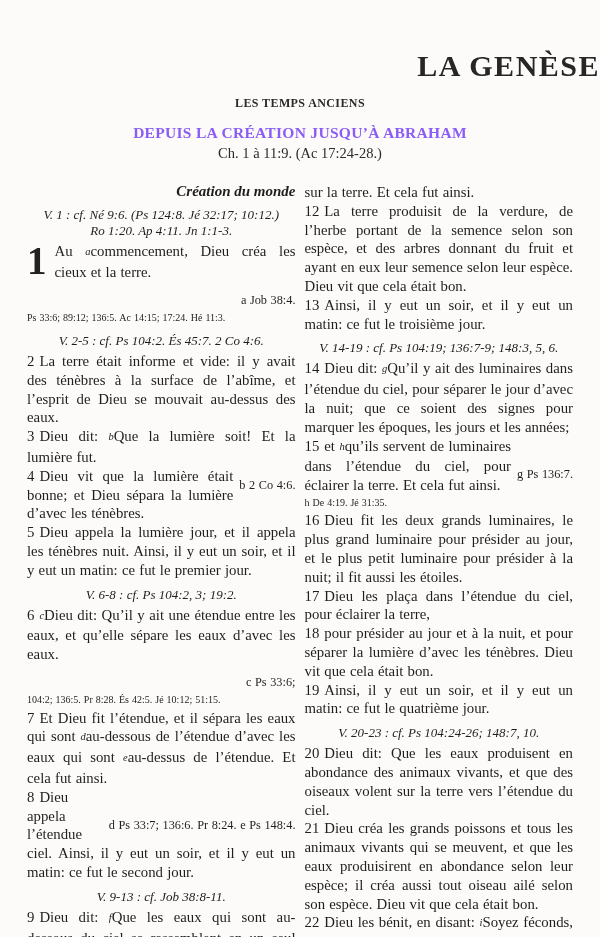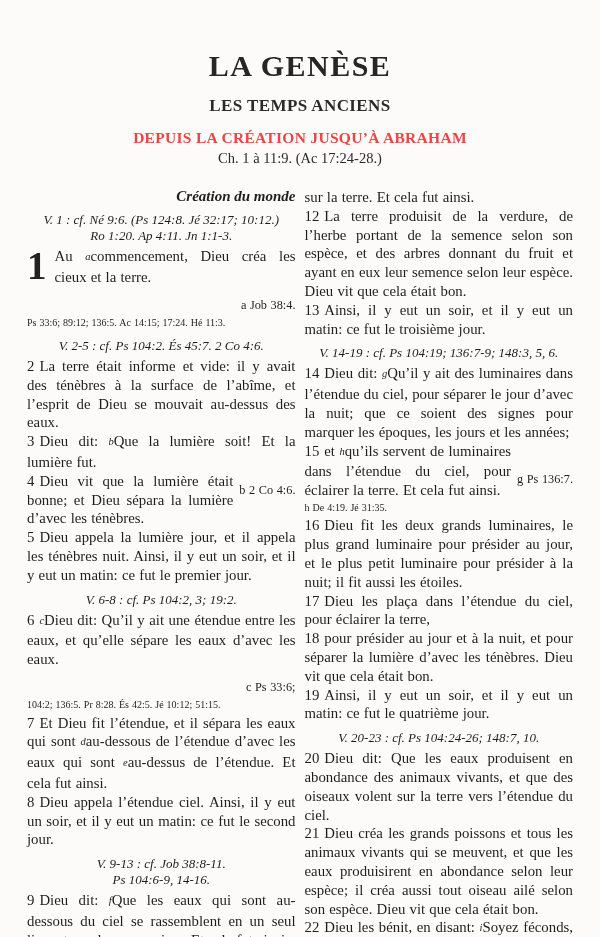--- a/index.html
+++ b/index.html
@@ -5,27 +5,27 @@
   html,body{margin:0;padding:0;}
   body{background:#f4f3f0;}
   .page{
     width:600px;height:937px;margin:0 auto;box-sizing:border-box;
     background:#fcfbf9;color:#1e1e1e;
     font-family:"Liberation Serif","DejaVu Serif",serif;
     overflow:hidden;position:relative;
   }
   .page-header{text-align:center;padding-top:49px;}
   .book-title{
-    margin:0;font-size:30px;font-weight:bold;letter-spacing:1.5px;color:#262626;
+    margin:0;font-size:30px;font-weight:bold;letter-spacing:1.5px;color:#262626;text-align:right;
   }
   .subtitle{
-    margin:13px 0 0 0;font-size:17px;font-weight:bold;letter-spacing:.4px;color:#2a2a2a;
+    margin:13px 0 0 0;font-size:12px;font-weight:bold;letter-spacing:.4px;color:#2a2a2a;
   }
   .range-title{
-    margin:13px 0 0 0;font-size:15.5px;font-weight:bold;letter-spacing:.3px;color:#ef4444;
+    margin:13px 0 0 0;font-size:15.5px;font-weight:bold;letter-spacing:.3px;color:#8b5cf6;
   }
   .chapter-line{
     margin:3px 0 0 0;font-size:14.5px;color:#2a2a2a;
   }
   .columns{
     display:flex;gap:9px;padding:21px 27px 0 27px;box-sizing:border-box;
   }
   .col{flex:1;min-width:0;}
   .verse{
     margin:0;font-size:14.8px;line-height:18.8px;text-align:justify;
@@ -71,25 +71,24 @@
           <div>V. 2-5 : cf. Ps 104:2. És 45:7. 2 Co 4:6.</div>
         </div>
         <p class="verse"><span class="vnum">2</span>La terre était informe et vide: il y avait des ténèbres à la surface de l’abîme, et l’esprit de Dieu se mouvait au-dessus des eaux.</p>
         <p class="verse"><span class="vnum">3</span>Dieu dit: <i class="letter">b</i>Que la lumière soit! Et la lumière fut.<span class="ref">b 2 Co 4:6.</span></p>
         <p class="verse"><span class="vnum">4</span>Dieu vit que la lumière était bonne; et Dieu sépara la lumière d’avec les ténèbres.</p>
         <p class="verse"><span class="vnum">5</span>Dieu appela la lumière jour, et il appela les ténèbres nuit. Ainsi, il y eut un soir, et il y eut un matin: ce fut le premier jour.</p>
         <div class="xref">
           <div>V. 6-8 : cf. Ps 104:2, 3; 19:2.</div>
         </div>
         <p class="verse"><span class="vnum">6</span><i class="letter">c</i>Dieu dit: Qu’il y ait une étendue entre les eaux, et qu’elle sépare les eaux d’avec les eaux.<span class="ref">c Ps 33:6;</span><span class="refline">104:2; 136:5. Pr 8:28. És 42:5. Jé 10:12; 51:15.</span></p>
-        <p class="verse"><span class="vnum">7</span>Et Dieu fit l’étendue, et il sépara les eaux qui sont <i class="letter">d</i>au-dessous de l’étendue d’avec les eaux qui sont <i class="letter">e</i>au-dessus de l’étendue. Et cela fut ainsi.</p>
+        <p class="verse"><span class="vnum">7</span>Et Dieu fit l’étendue, et il sépara les eaux qui sont <i class="letter">d</i>au-dessous de l’étendue d’avec les eaux qui sont <i class="letter">e</i>au-dessus de l’étendue. Et cela fut ainsi.<span class="ref">d Ps 33:7; 136:6. Pr 8:24. e Ps 148:4.</span></p>
         <p class="verse"><span class="vnum">8</span>Dieu appela l’étendue ciel. Ainsi, il y eut un soir, et il y eut un matin: ce fut le second jour.</p>
         <div class="xref">
           <div>V. 9-13 : cf. Job 38:8-11.</div>
-          <div>Ps 104:6-9, 14-16.</div>
         </div>
         <p class="verse"><span class="vnum">9</span>Dieu dit: <i class="letter">f</i>Que les eaux qui sont au-dessous du ciel se rassemblent en un seul lieu, et que le sec paraisse. Et cela fut ainsi.<span class="ref">f Job 26:10; 38:8.</span><span class="refline">Ps 24:2; 33:7; 136:6.</span></p>
         <p class="verse"><span class="vnum">10</span>Dieu appela le sec terre, et il appela l’amas des eaux mers. Dieu vit que cela était bon.</p>
       </div>
     <div class="col" id="col-right">
         <p class="verse">sur la terre. Et cela fut ainsi.</p>
         <p class="verse"><span class="vnum">12</span>La terre produisit de la verdure, de l’herbe portant de la semence selon son espèce, et des arbres donnant du fruit et ayant en eux leur semence selon leur espèce. Dieu vit que cela était bon.</p>
         <p class="verse"><span class="vnum">13</span>Ainsi, il y eut un soir, et il y eut un matin: ce fut le troisième jour.</p>
         <div class="xref">
           <div>V. 14-19 : cf. Ps 104:19; 136:7-9; 148:3, 5, 6.</div>

